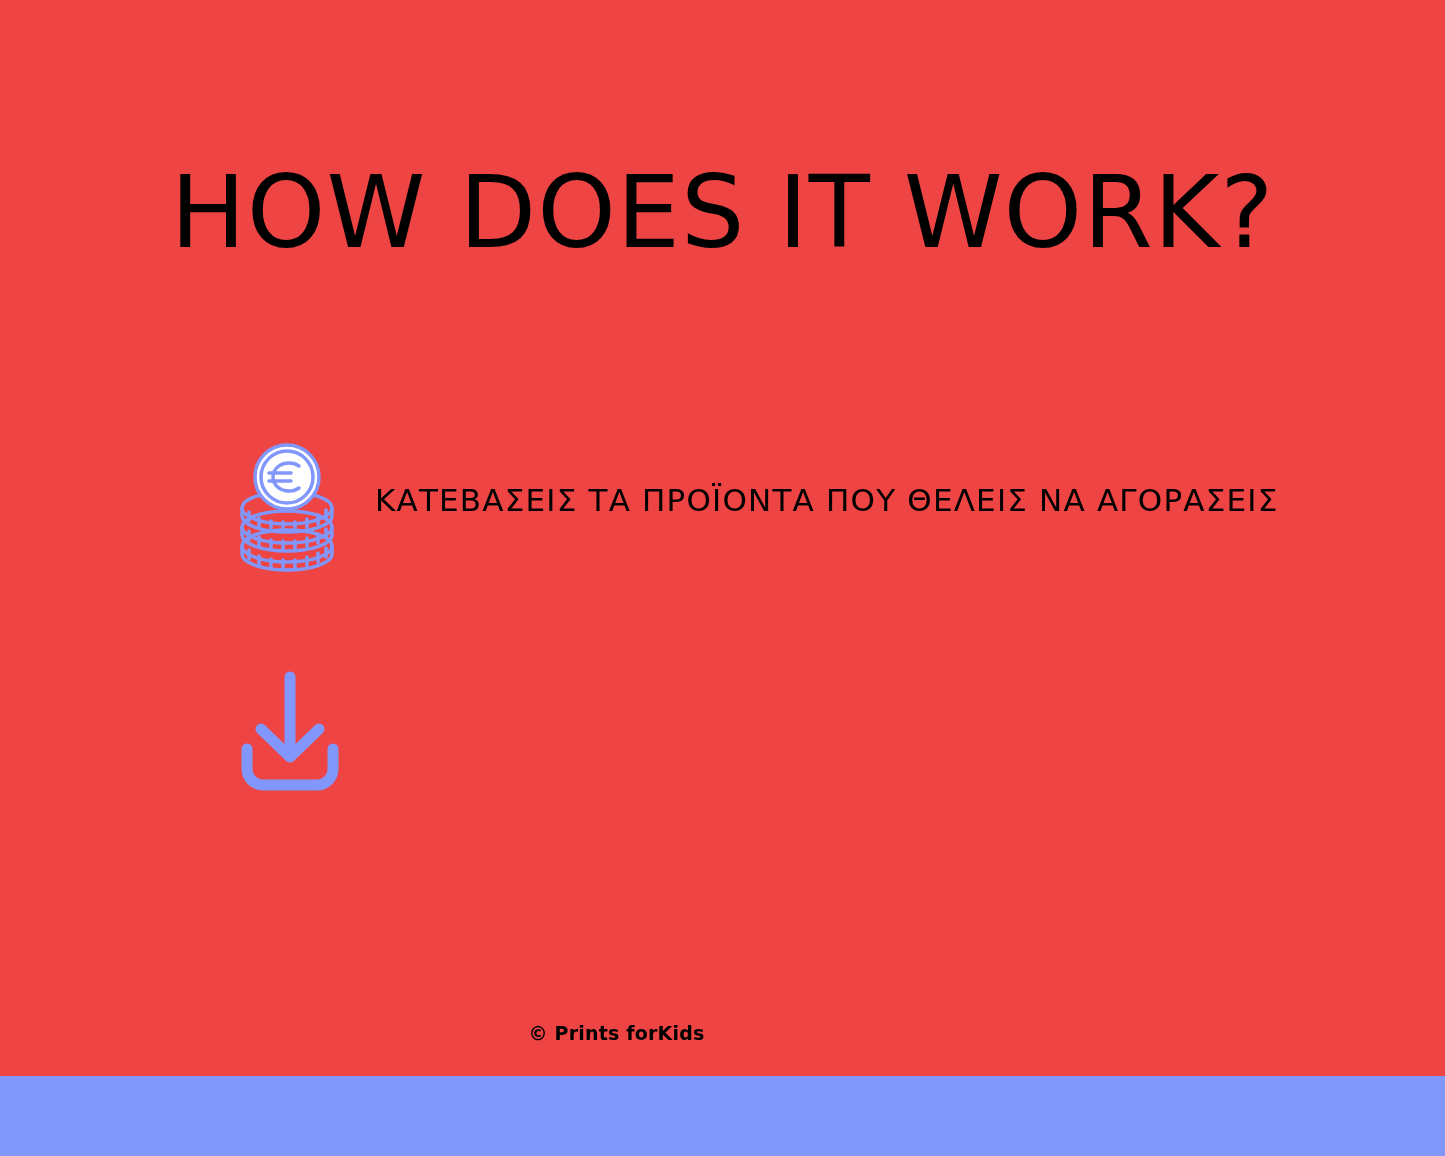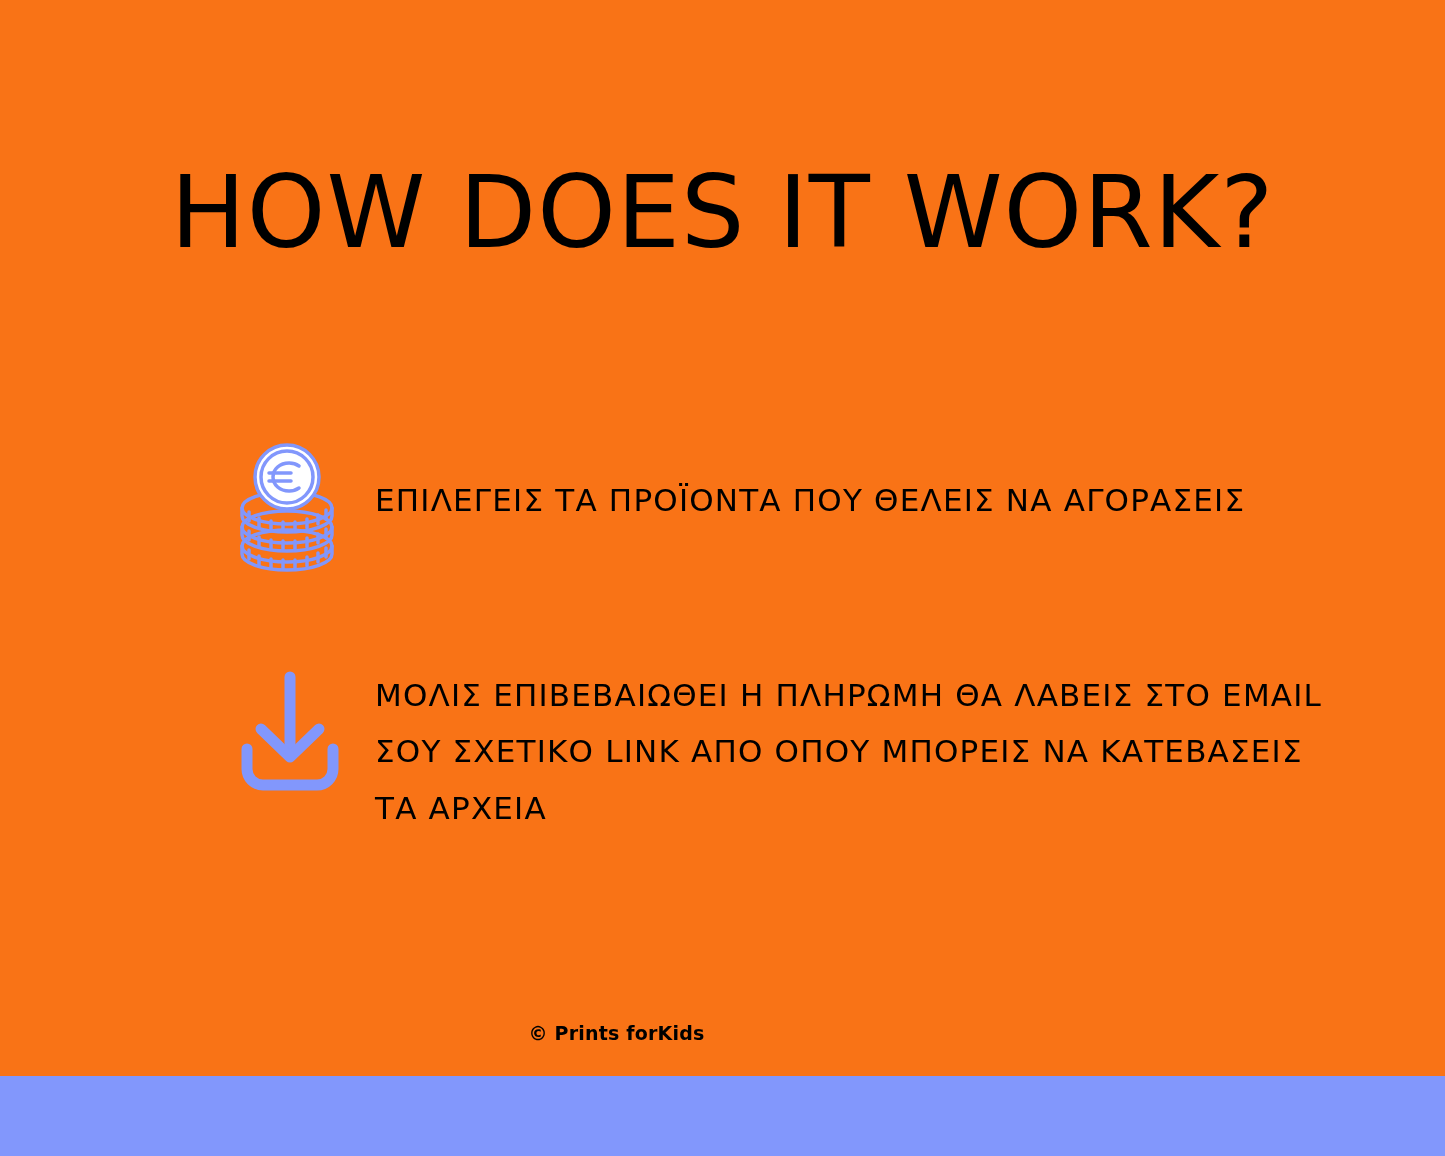--- a/index.html
+++ b/index.html
@@ -11,21 +11,21 @@
     height: 1156px;
     background: #ffffff;
     font-family: "Liberation Sans", sans-serif;
     overflow: hidden;
     position: relative;
   }
   .slide {
     position: relative;
     width: 1445px;
     height: 1156px;
-    background: #f97316;
+    background: #ef4444;
     box-sizing: border-box;
   }
   .title {
     position: absolute;
     left: 0;
     top: 160px;
     width: 1445px;
     text-align: center;
     font-size: 100px;
     line-height: 1.05;
@@ -115,31 +115,30 @@
         <path d="M24 120 v9 M34 126 v9 M46 129 v9 M58 130 v9 M70 130 v9 M82 127 v9 M93 123 v9 M101 118 v9"></path>
         <path d="M24 101 v9 M34 107 v9 M46 110 v9 M58 111 v9 M70 111 v9 M82 108 v9 M93 104 v9 M101 99 v9"></path>
         <path d="M24 82 v9 M34 88 v9 M46 91 v9 M58 92 v9 M70 92 v9 M82 89 v9 M93 85 v9 M101 80 v9"></path>
 
         <circle cx="62" cy="47" r="32" fill="#ffffff"></circle>
         <circle cx="62" cy="47" r="26"></circle>
         <path d="M74 36 a17 17 0 0 0 -10 -3 c-9 0 -16 6 -16 14 c0 8 7 14 16 14 a17 17 0 0 0 10 -3"></path>
         <path d="M44 43 h22 M44 51 h22"></path>
       </svg>
     </div>
-    <div class="step-text">ΕΠΙΛΕΓΕΙΣ ΤΑ ΠΡΟΪΟΝΤΑ ΠΟΥ ΘΕΛΕΙΣ ΝΑ ΑΓΟΡΑΣΕΙΣ</div>
+    <div class="step-text">ΚΑΤΕΒΑΣΕΙΣ ΤΑ ΠΡΟΪΟΝΤΑ ΠΟΥ ΘΕΛΕΙΣ ΝΑ ΑΓΟΡΑΣΕΙΣ</div>
   </div>
 
   <div class="step step-2">
     <div class="icon-box">
       <svg width="130" height="150" viewBox="0 0 130 150" fill="none" stroke="#8297fc" stroke-width="11" stroke-linecap="round" stroke-linejoin="round">
         <path d="M65 22 v78"></path>
         <path d="M36 74 L65 102 L94 74"></path>
         <path d="M22 94 v20 a16 16 0 0 0 16 16 h54 a16 16 0 0 0 16 -16 v-20"></path>
       </svg>
     </div>
-    <div class="step-text">ΜΟΛΙΣ ΕΠΙΒΕΒΑΙΩΘΕΙ Η ΠΛΗΡΩΜΗ ΘΑ ΛΑΒΕΙΣ ΣΤΟ EMAIL ΣΟΥ ΣΧΕΤΙΚΟ LINK ΑΠΟ ΟΠΟΥ ΜΠΟΡΕΙΣ ΝΑ ΚΑΤΕΒΑΣΕΙΣ ΤΑ ΑΡΧΕΙΑ</div>
   </div>
 
   <div class="footer">© Prints forKids</div>
 
   <div class="bottom-bar"></div>
 
 </div>
 
 </body></html>

